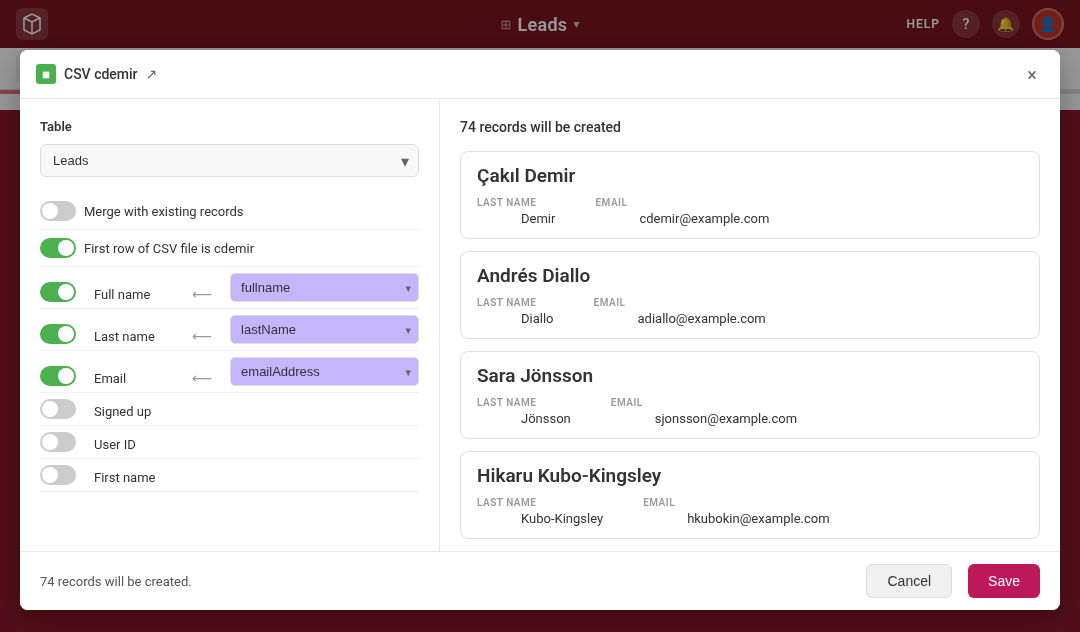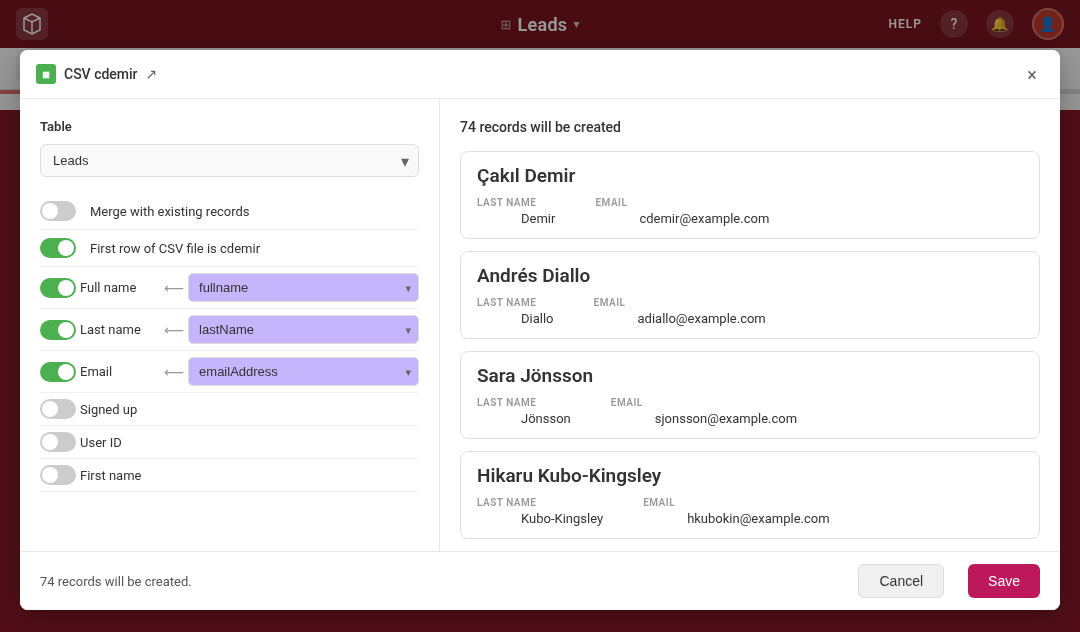--- a/index.html
+++ b/index.html
@@ -45,21 +45,21 @@
       font-weight: 600;
       letter-spacing: 0.3px;
     }
     .top-bar-icon {
       color: rgba(255,255,255,0.7);
       font-size: 12px;
     }
     .top-bar-right {
       display: flex;
       align-items: center;
-      gap: 18px;
+      gap: 12px;
       color: #fff;
       font-size: 13px;
       font-weight: 500;
     }
     .top-bar-right .help-text {
       letter-spacing: 1px;
       font-weight: 600;
       font-size: 12px;
     }
     .icon-circle {
@@ -224,21 +224,21 @@
       color: #333;
       background: #f9f9f9;
       appearance: none;
       cursor: pointer;
     }
 
     
     .toggle-row {
       display: flex;
       align-items: center;
-      gap: 14px;
+      gap: 8px;
       padding: 8px 0;
       border-bottom: 1px solid #f0f0f0;
     }
     .toggle-row:last-child { border-bottom: none; }
 
     .toggle {
       width: 36px;
       height: 20px;
       border-radius: 10px;
       position: relative;
@@ -268,22 +268,22 @@
     
     .field-mappings-title {
       font-size: 13px;
       font-weight: 600;
       color: #333;
       margin: 16px 0 10px 0;
     }
 
     .mapping-row {
       display: flex;
-      align-items: center;
-      gap: 4px;
+      align-items: flex-end;
+      gap: 18px;
       padding: 6px 0;
       border-bottom: 1px solid #f0f0f0;
     }
 
     .mapping-label {
       font-size: 13px;
       color: #333;
       width: 80px;
       flex-shrink: 0;
     }
@@ -375,21 +375,21 @@
       padding: 12px 20px;
       border-top: 1px solid #e8e8e8;
       background: #fff;
     }
     .footer-status {
       font-size: 13px;
       color: #555;
     }
     .footer-actions {
       display: flex;
-      gap: 24px;
+      gap: 16px;
     }
     .btn {
       padding: 8px 20px;
       border-radius: 6px;
       font-size: 14px;
       font-weight: 500;
       cursor: pointer;
       border: none;
     }
     .btn-cancel {

